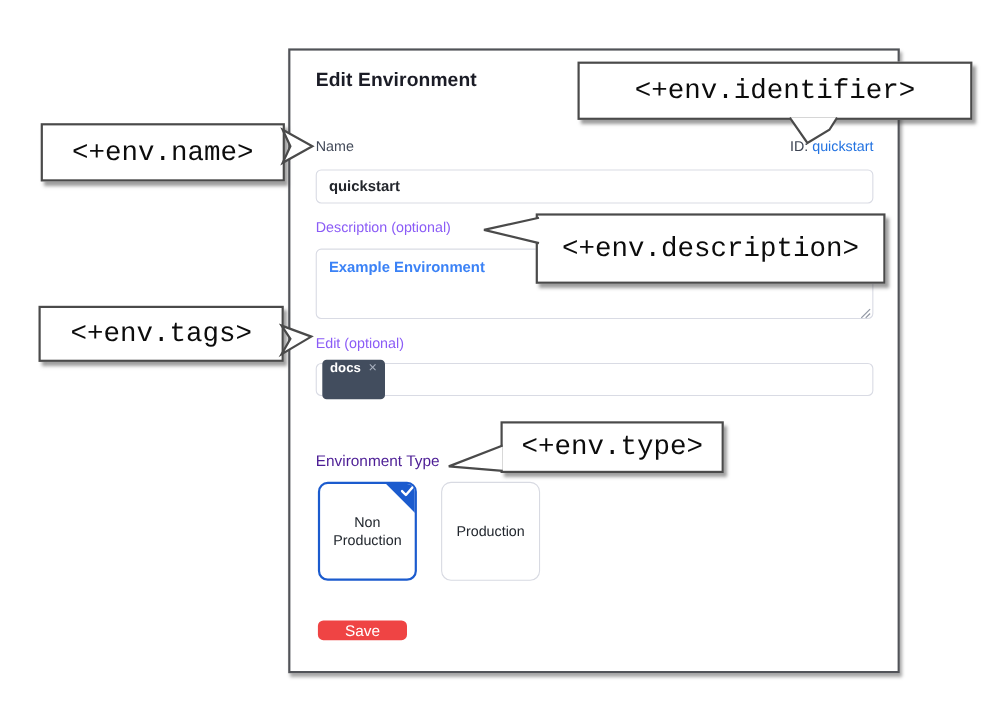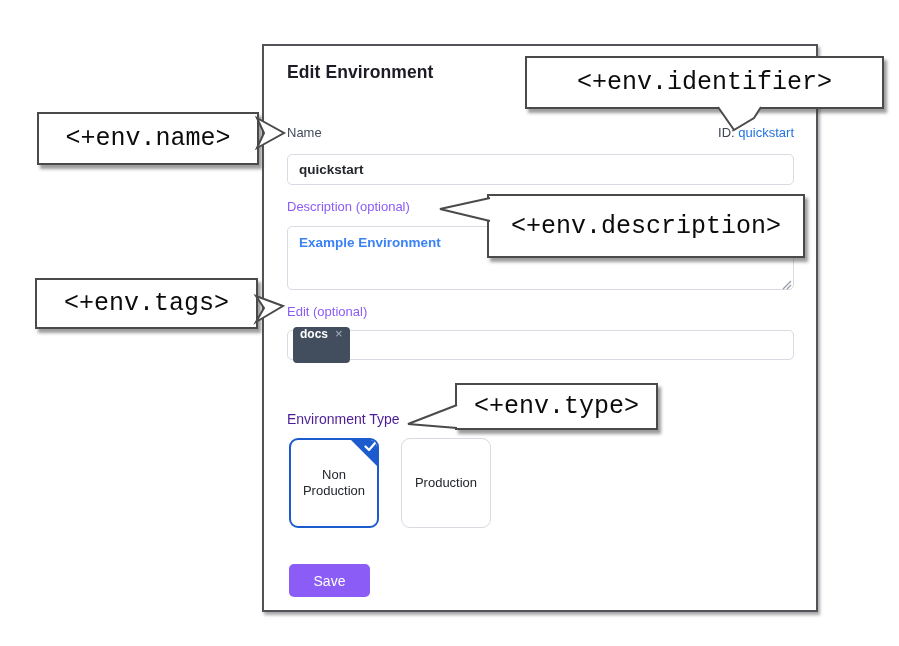--- a/index.html
+++ b/index.html
@@ -27,21 +27,21 @@
   .chip{display:inline-flex;background:#424d5e;border-radius:4px;height:36px;padding:0 7px;
     font-size:12px;font-weight:700;color:#fff;}
   .chip .x{margin-left:7px;font-weight:400;color:#a9b1bf;font-size:13px;line-height:1;cursor:pointer;}
   .type-label{position:absolute;left:23px;top:365px;font-size:14px;color:#4c1d95;}
   .cards{position:absolute;left:25px;top:392px;display:flex;gap:22px;}
   .type-card{position:relative;box-sizing:border-box;width:90px;height:90px;border:1px solid #d8dae2;border-radius:9px;
     background:#fff;display:flex;align-items:center;justify-content:center;text-align:center;
     font-size:13px;color:#22272e;cursor:pointer;overflow:hidden;line-height:16px;}
   .type-card.selected{border:2px solid #1b5bce;}
   .corner{position:absolute;top:-1px;right:-1px;width:30px;height:30px;pointer-events:none;}
-  .save-btn{position:absolute;left:25px;top:518px;width:81px;height:33px;background:#8b5cf6;border:none;border-radius:5px;
+  .save-btn{position:absolute;left:25px;top:518px;width:81px;height:18px;background:#ef4444;border:none;border-radius:5px;
     color:#fff;font-family:"Liberation Sans",sans-serif;font-size:14px;cursor:pointer;}
 
   
   .callout{position:absolute;box-sizing:border-box;background:#fff;border:2px solid #4a4a4a;
     box-shadow:3px 4px 3px rgba(60,60,60,0.5);display:flex;align-items:center;justify-content:center;
     font-family:"Liberation Mono","DejaVu Sans Mono",monospace;font-size:25px;color:#0c0c0c;z-index:10;white-space:nowrap;}
   .tail{position:absolute;z-index:11;overflow:visible;}
   .co-identifier{left:525px;top:56px;width:359px;height:53px;}
   .co-name{left:37px;top:112px;width:222px;height:53px;text-align:center;}
   .co-description{left:487px;top:194px;width:318px;height:64px;}

